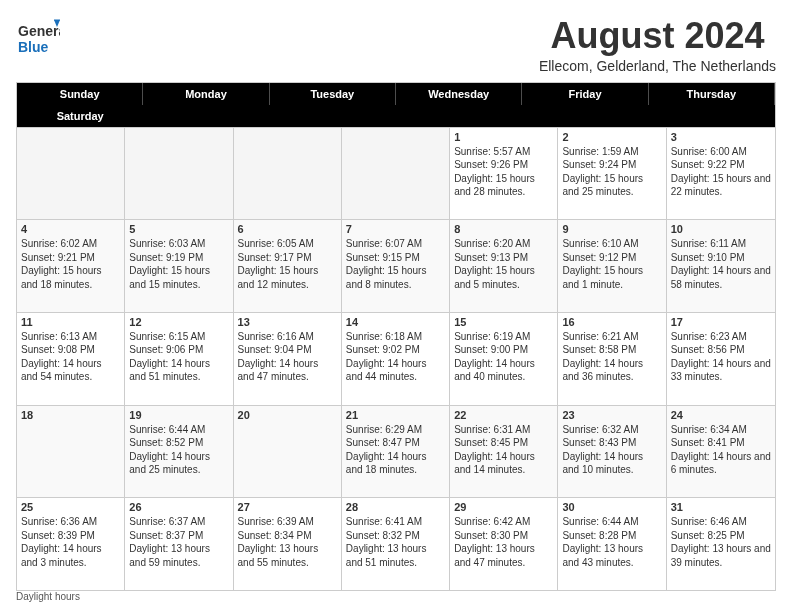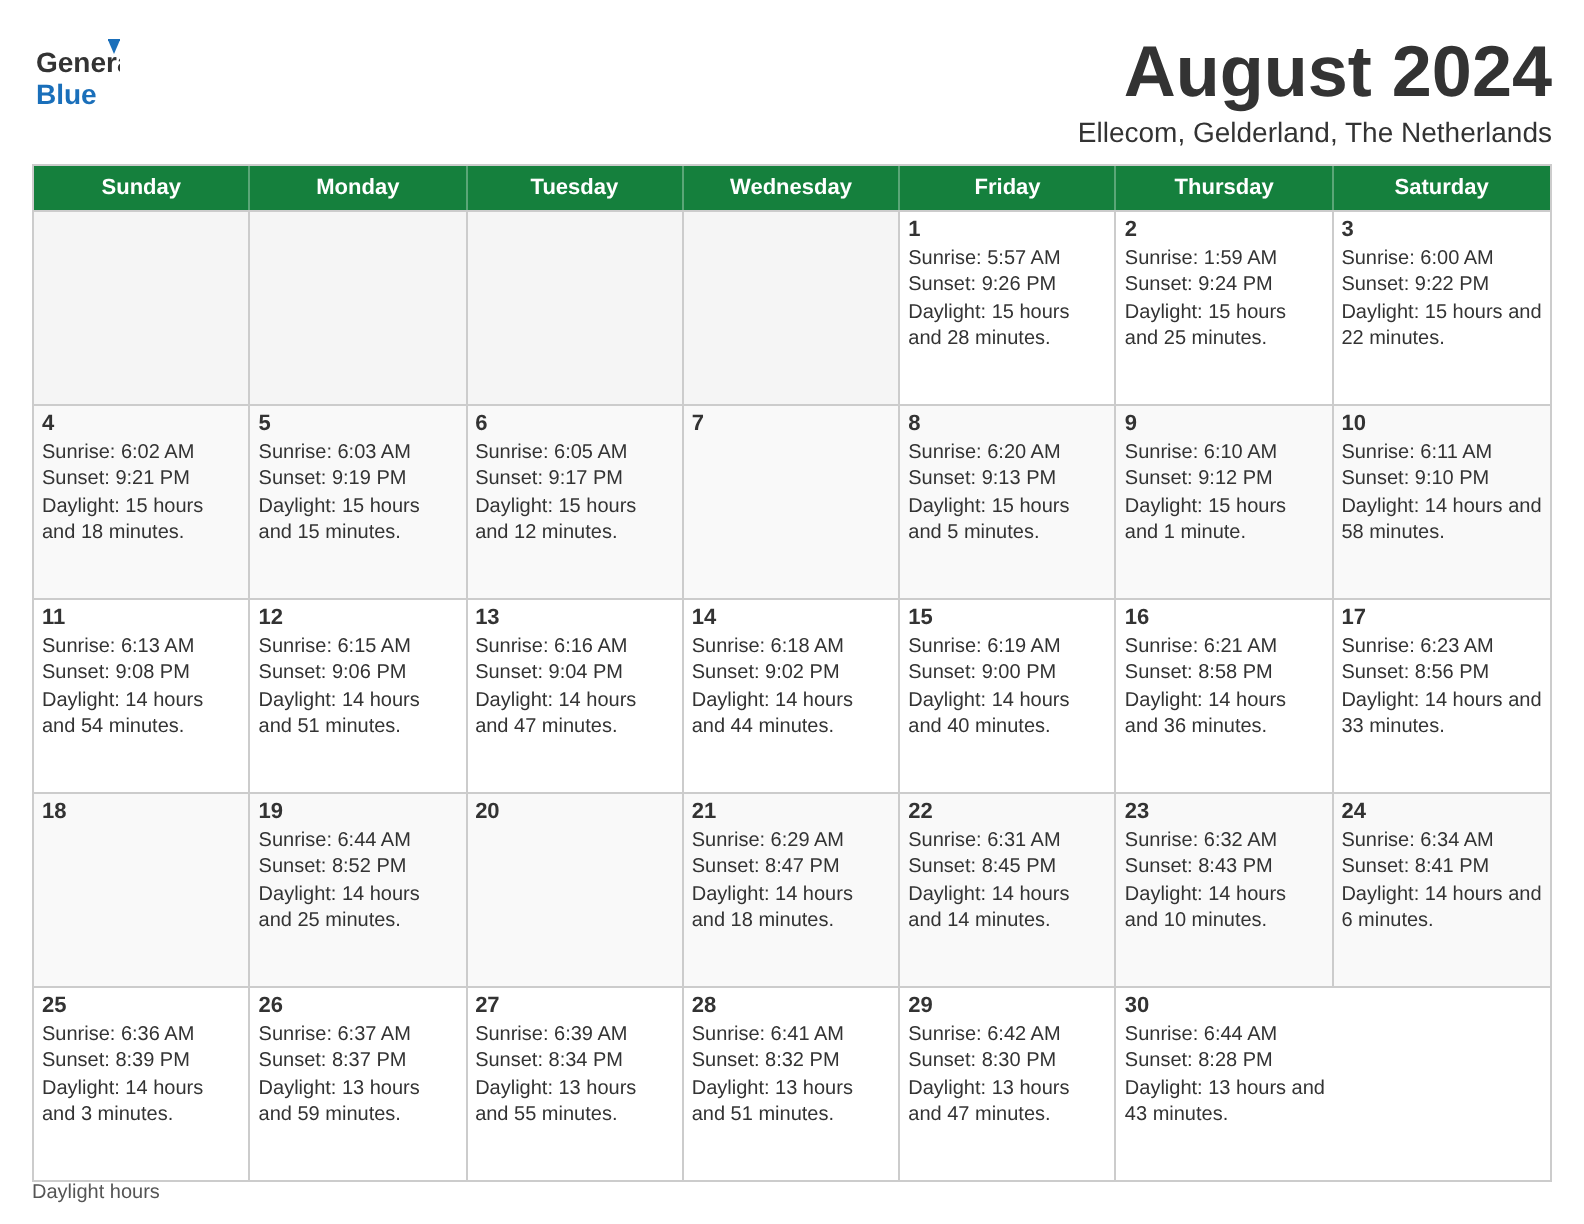--- a/index.html
+++ b/index.html
@@ -22,43 +22,43 @@
       justify-content: space-between;
       align-items: flex-start;
       margin-bottom: 8px;
     }
     .logo {
       display: flex;
       align-items: center;
       gap: 4px;
     }
     .title-area {
-      text-align: right;
+      text-align: center;
     }
     .month-title {
       font-size: 36px;
       font-weight: bold;
       color: #333;
       line-height: 1.1;
     }
     .subtitle {
       font-size: 14px;
       color: #333;
       margin-top: 2px;
     }
     .calendar {
       flex: 1;
       display: flex;
       flex-direction: column;
       border: 1px solid #ccc;
     }
     .cal-header {
       display: grid;
-      grid-template-columns: repeat(7, 1fr);
-      background: #15803d;
+      grid-template-columns: repeat(6, 1fr);
+      background: #000000;
     }
     .cal-header-cell {
       color: #fff;
       font-size: 11px;
       font-weight: bold;
       padding: 5px 4px;
       text-align: center;
       border-right: 1px solid rgba(255,255,255,0.3);
     }
     .cal-header-cell:last-child { border-right: none; }
@@ -176,20 +176,24 @@
           </div>
           <div class="cal-cell alt">
             <div class="day-num">6</div>
             <div class="day-info">Sunrise: 6:05 AM
 Sunset: 9:17 PM
 Daylight: 15 hours
 and 12 minutes.</div>
           </div>
           <div class="cal-cell alt">
             <div class="day-num">7</div>
+            <div class="day-info">Sunrise: 6:07 AM
+Sunset: 9:15 PM
+Daylight: 15 hours
+and 8 minutes.</div>
           </div>
           <div class="cal-cell alt">
             <div class="day-num">8</div>
             <div class="day-info">Sunrise: 6:20 AM
 Sunset: 9:13 PM
 Daylight: 15 hours
 and 5 minutes.</div>
           </div>
           <div class="cal-cell alt">
             <div class="day-num">9</div>
@@ -335,19 +339,26 @@
 Sunset: 8:30 PM
 Daylight: 13 hours
 and 47 minutes.</div>
           </div>
           <div class="cal-cell">
             <div class="day-num">30</div>
             <div class="day-info">Sunrise: 6:44 AM
 Sunset: 8:28 PM
 Daylight: 13 hours
 and 43 minutes.</div>
+          </div>
+          <div class="cal-cell">
+            <div class="day-num">31</div>
+            <div class="day-info">Sunrise: 6:46 AM
+Sunset: 8:25 PM
+Daylight: 13 hours
+and 39 minutes.</div>
           </div>
         </div>
       </div>
   </div>
 
   <div class="footer-note">Daylight hours</div>
 </div>
 
 </body></html>

